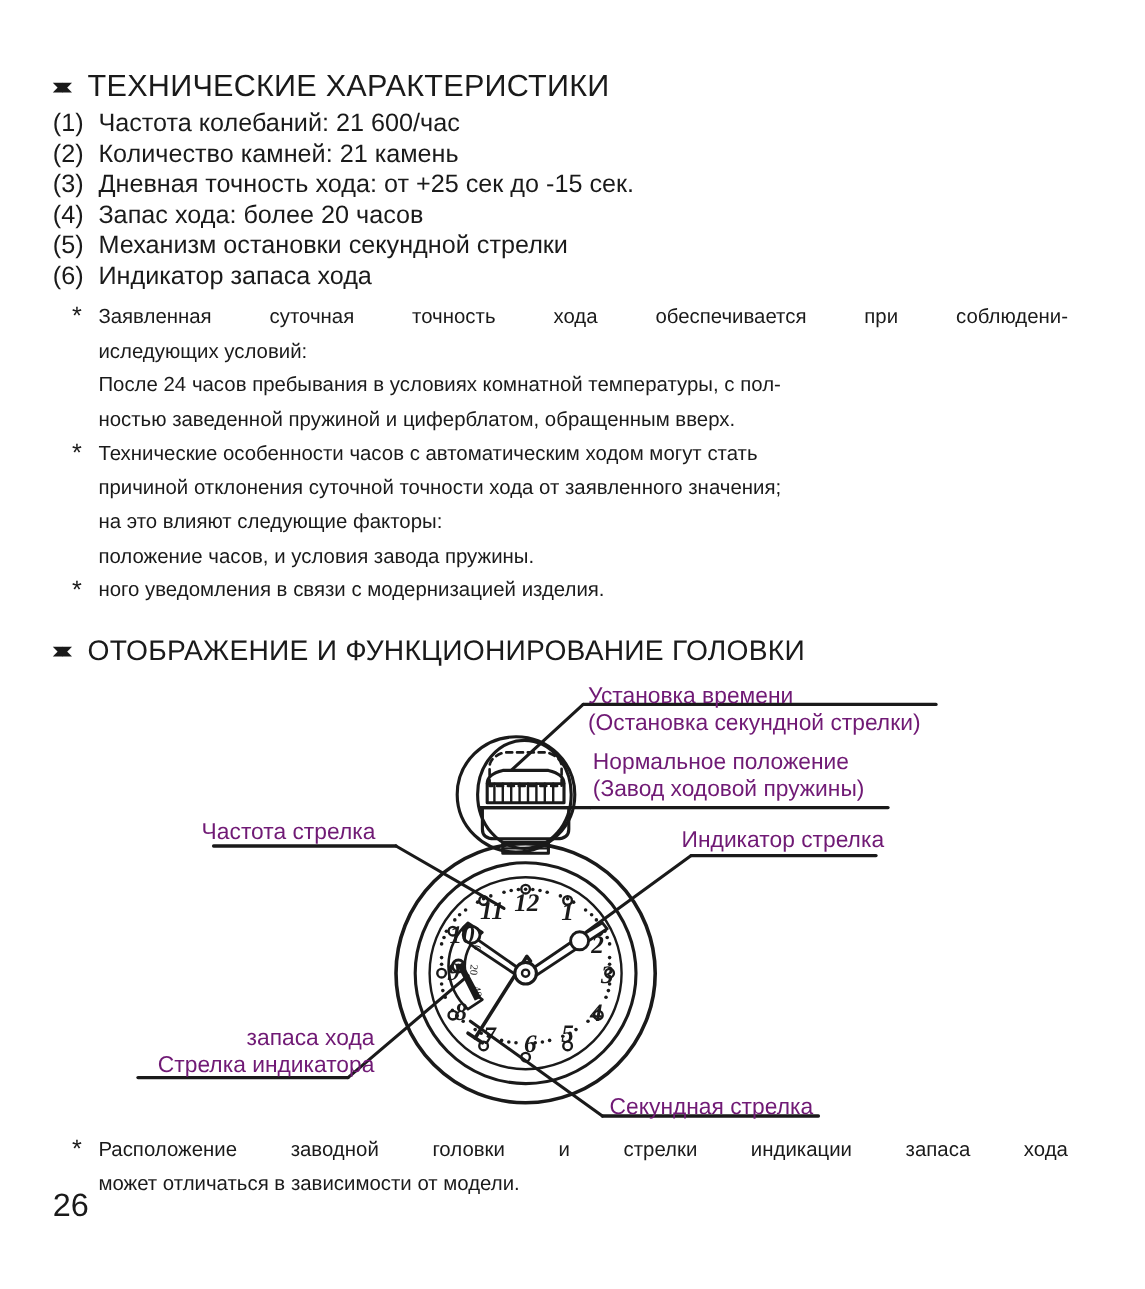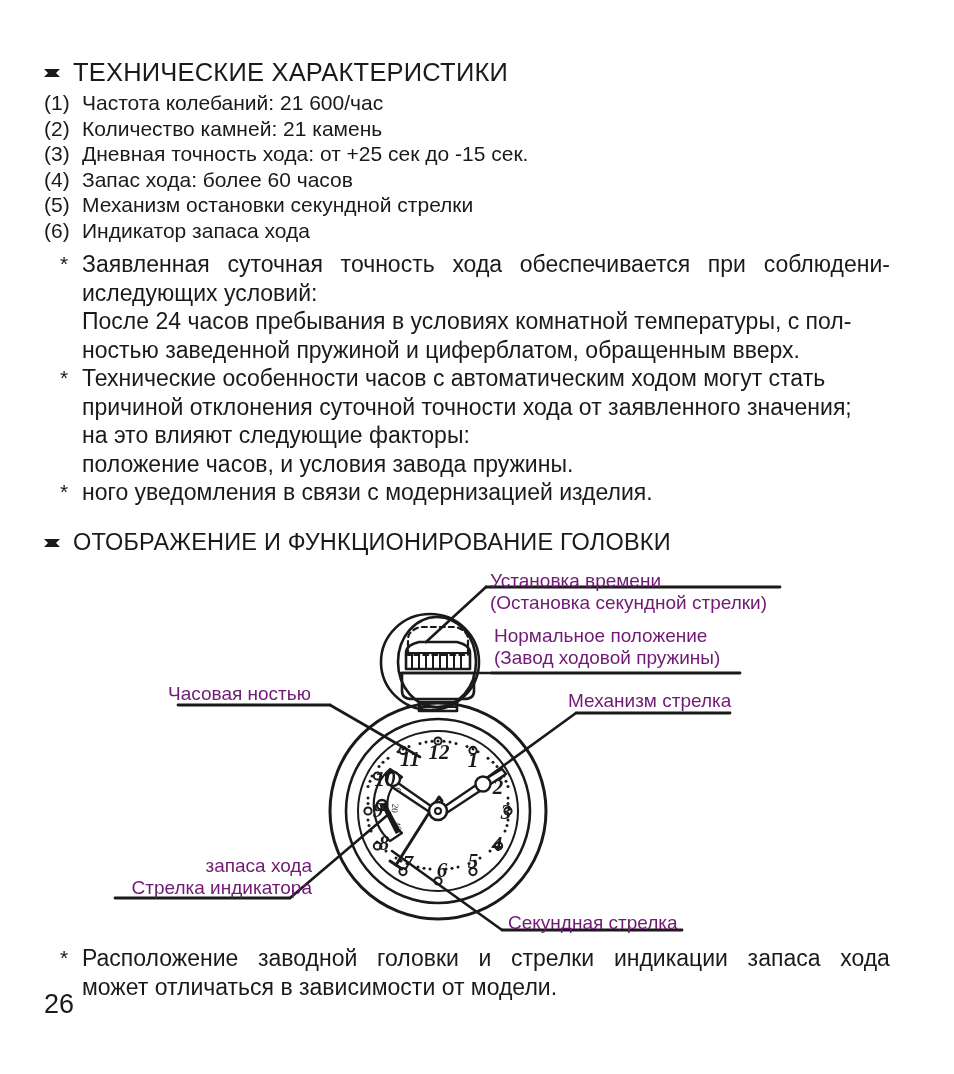--- a/index.html
+++ b/index.html
@@ -94,21 +94,21 @@
     flex: 0 0 22px;
     width: 22px;
     font-size: 21px;
     line-height: 28.5px;
     text-align: left;
   }
   .note .note-lines {
     flex: 1 1 auto;
   }
   .note-line {
-    font-size: 23px;
+    font-size: 17px;
     line-height: 28.5px;
     white-space: nowrap;
   }
   .note-line.justify {
     display: flex;
     justify-content: space-between;
   }
   .note-line.justify > span { white-space: pre; }
 
   
@@ -167,21 +167,21 @@
     <div class="spec-item">
       <span class="num">(2)</span>
       <span>Количество камней: 21 камень</span>
     </div>
     <div class="spec-item">
       <span class="num">(3)</span>
       <span>Дневная точность хода: от +25 сек до -15 сек.</span>
     </div>
     <div class="spec-item">
       <span class="num">(4)</span>
-      <span>Запас хода: более 60 часов</span>
+      <span>Запас хода: более 20 часов</span>
     </div>
     <div class="spec-item">
       <span class="num">(5)</span>
       <span>Механизм остановки секундной стрелки</span>
     </div>
     <div class="spec-item">
       <span class="num">(6)</span>
       <span>Индикатор запаса хода</span>
     </div>
   </div>
@@ -404,23 +404,23 @@
     <div class="dlabel" id="label-time-set">
       <div>Установка времени</div>
       <div>(Остановка секундной стрелки)</div>
     </div>
 
     <div class="dlabel" id="label-normal-pos">
       <div>Нормальное положение</div>
       <div>(Завод ходовой пружины)</div>
     </div>
 
-    <div class="dlabel" id="label-hour-hand">Часовая ностью</div>
-
-    <div class="dlabel" id="label-minute-hand">Механизм стрелка</div>
+    <div class="dlabel" id="label-hour-hand">Частота стрелка</div>
+
+    <div class="dlabel" id="label-minute-hand">Индикатор стрелка</div>
 
     <div class="dlabel right-align" id="label-reserve-hand">
       <div>запаса хода</div>
       <div>Стрелка индикатора</div>
     </div>
 
     <div class="dlabel" id="label-second-hand">Секундная стрелка</div>
 
   </div>
 

